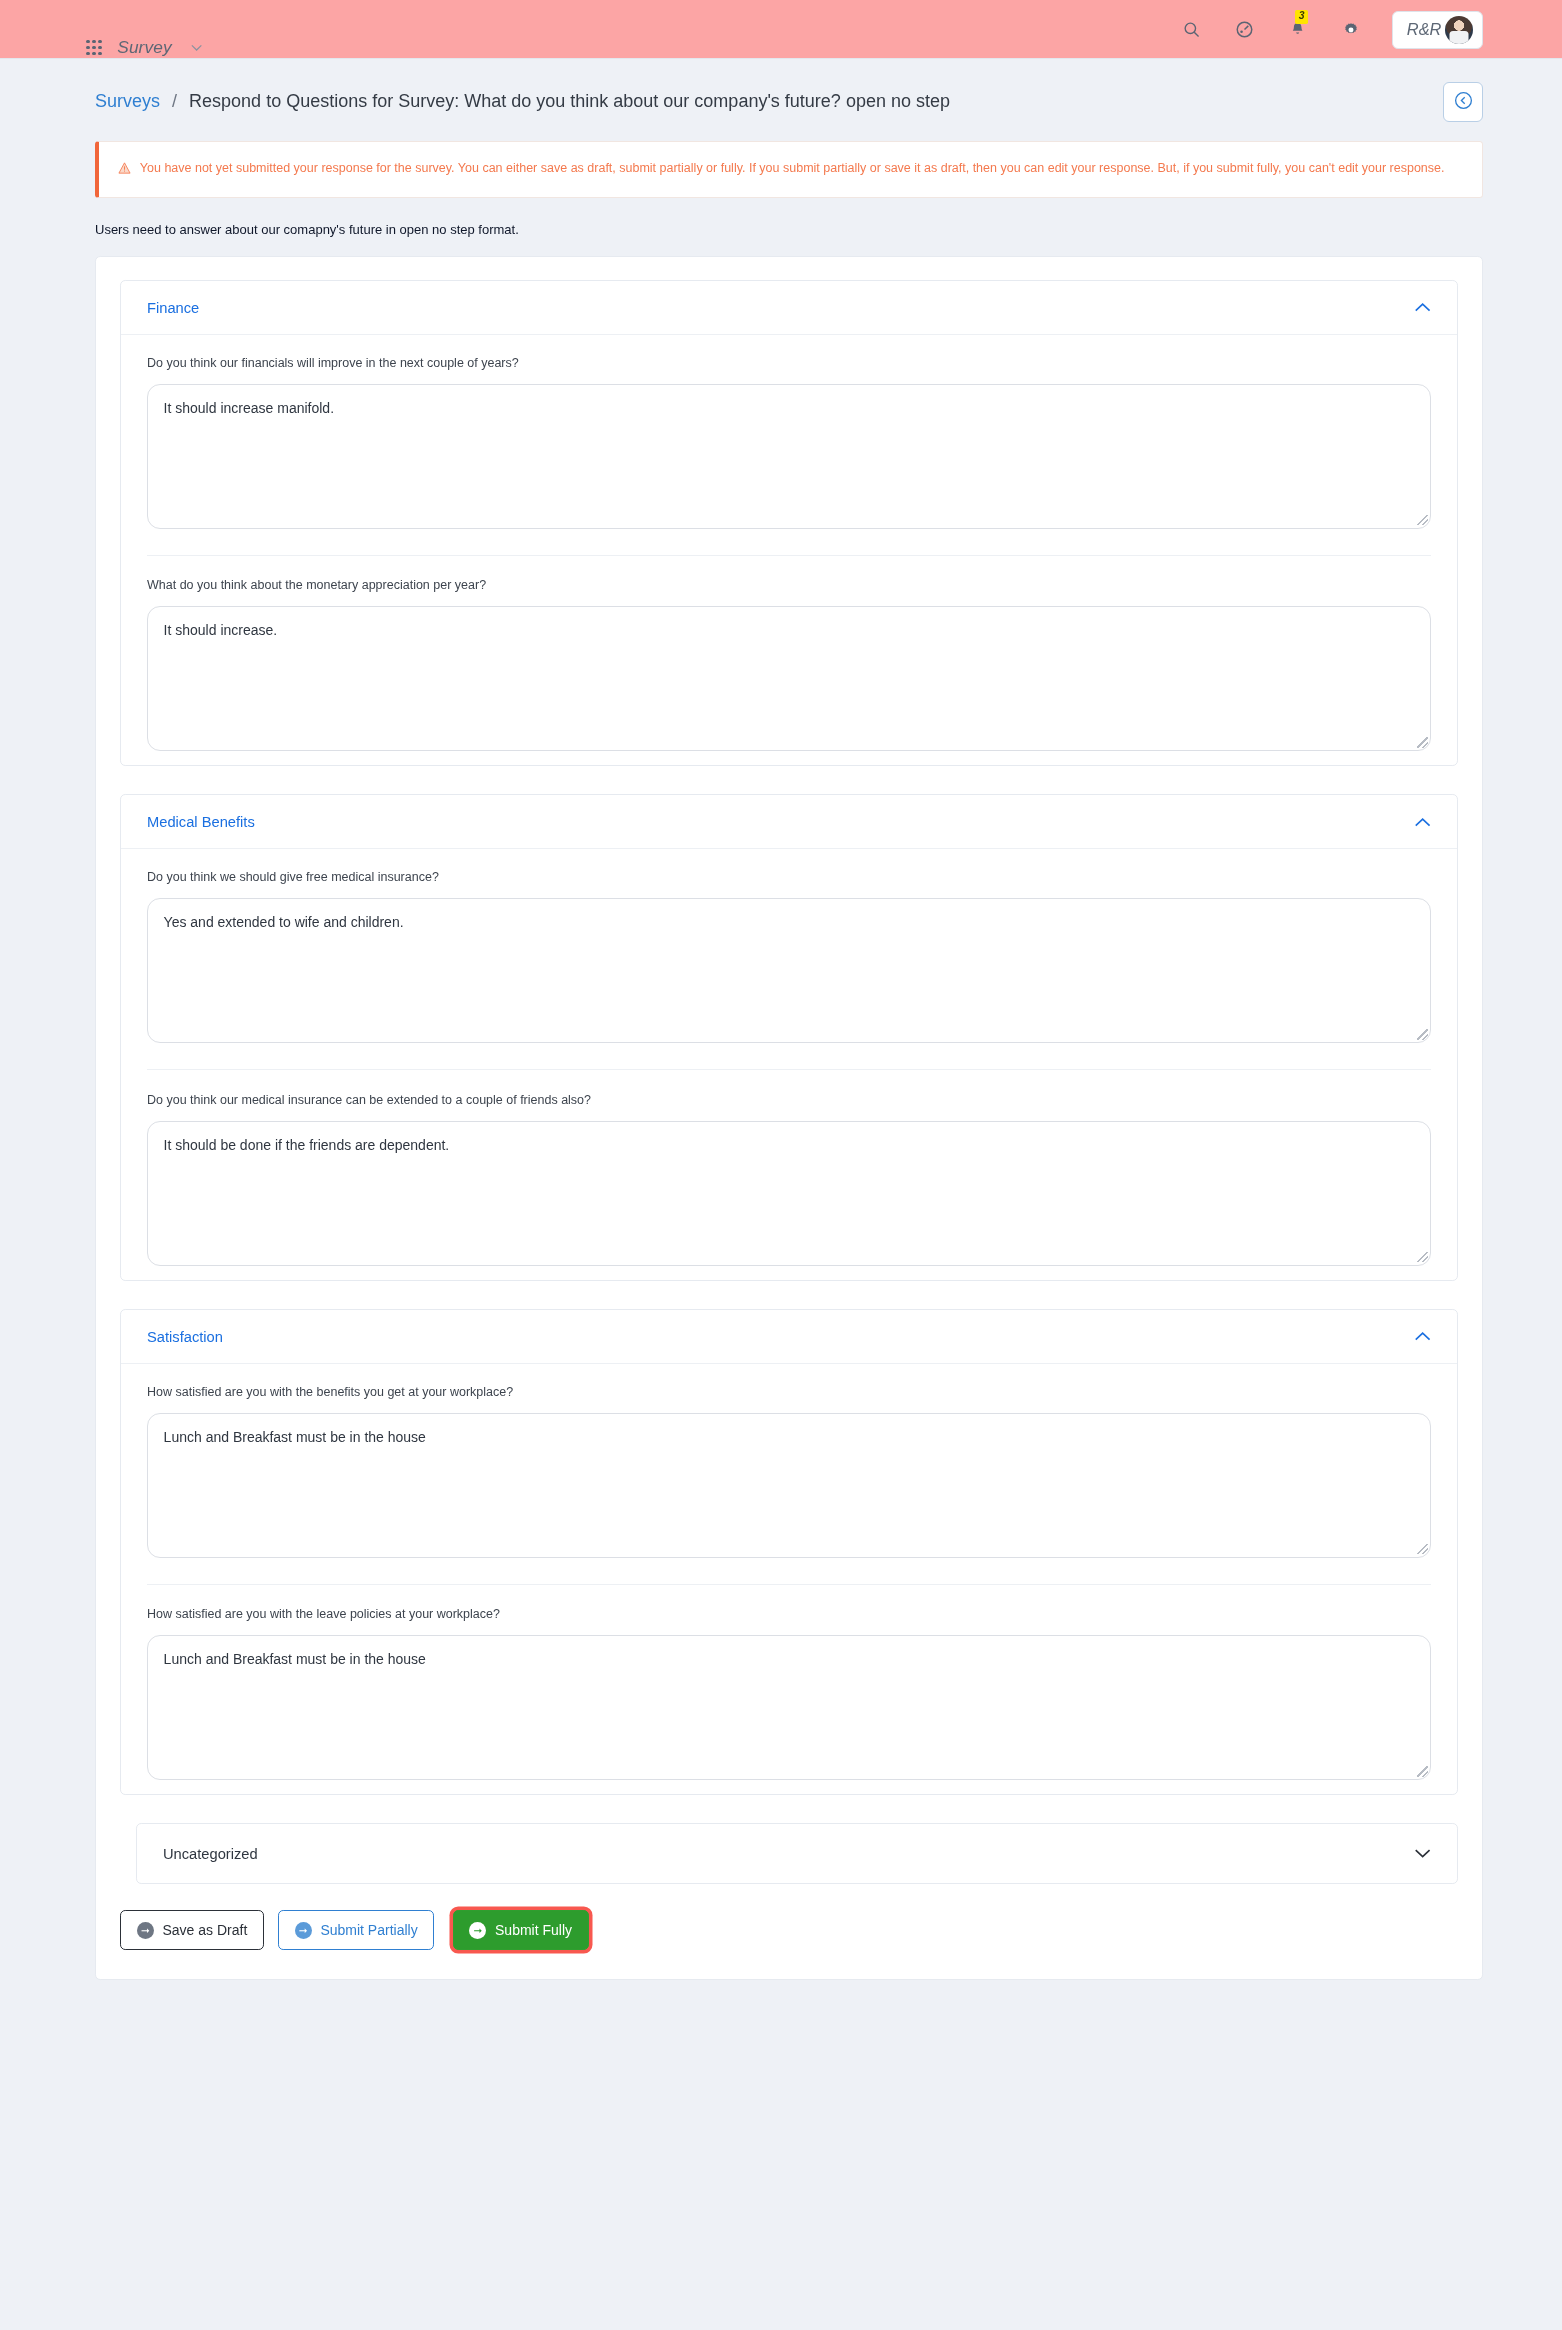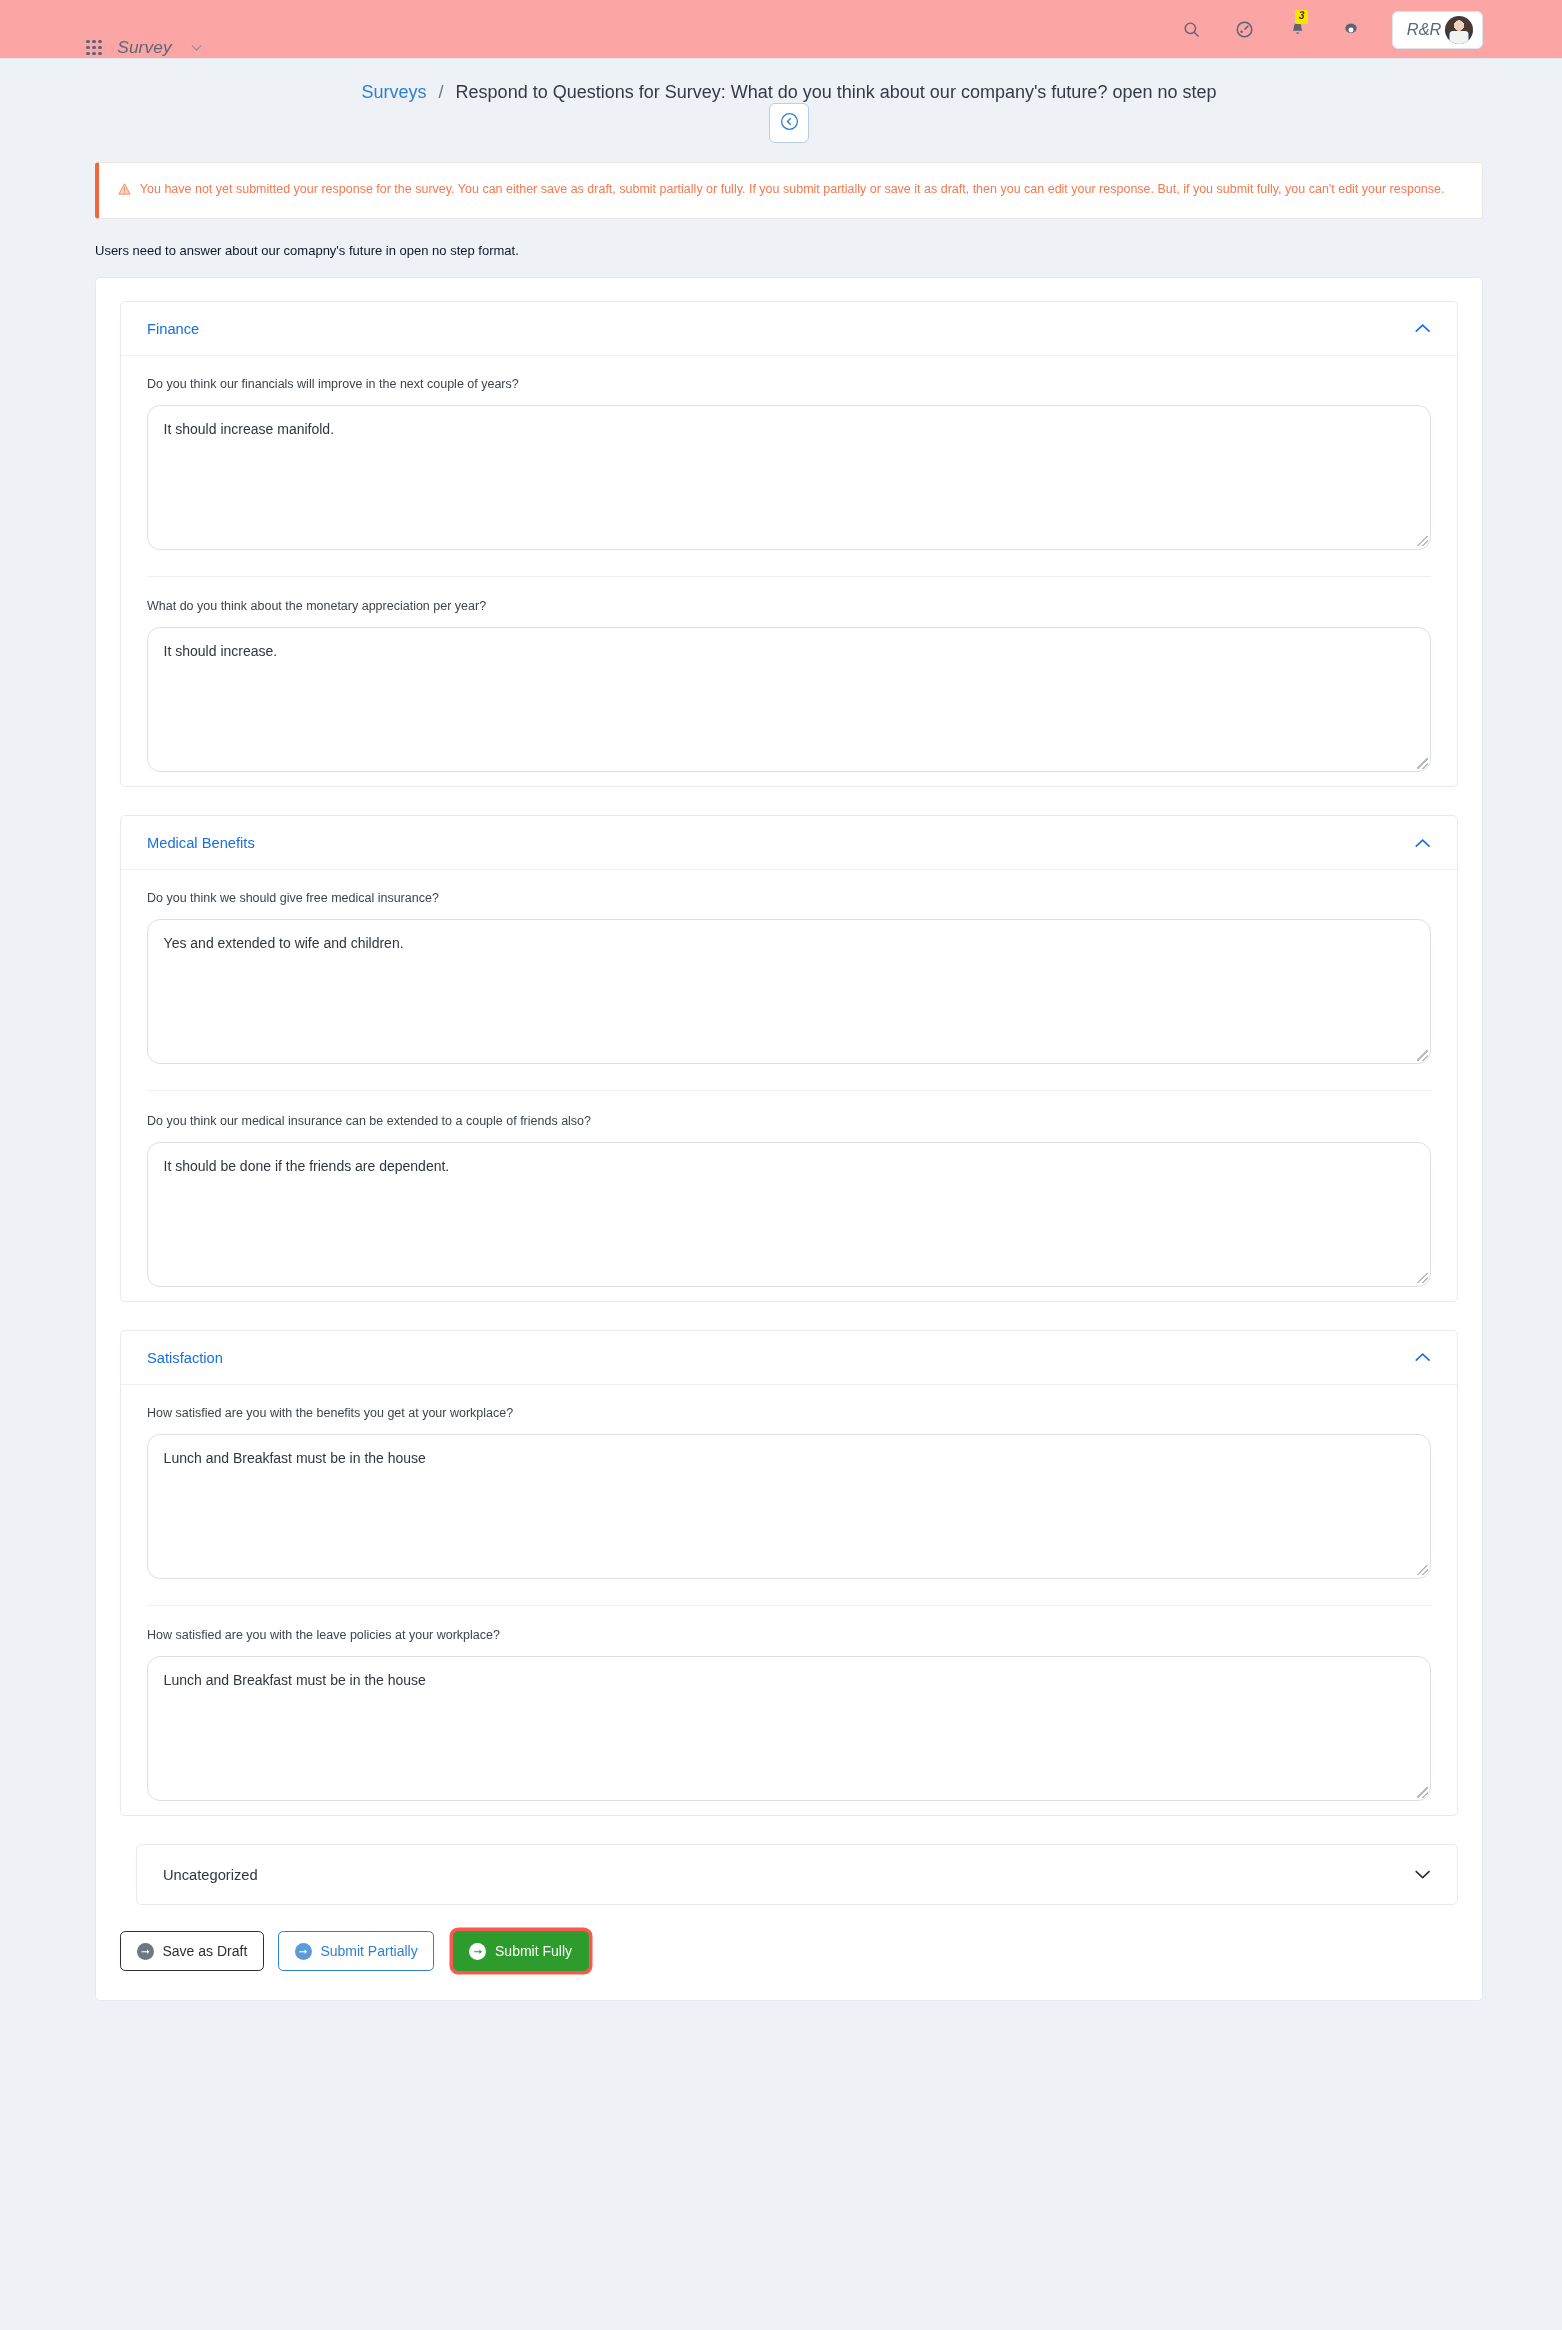--- a/index.html
+++ b/index.html
@@ -51,21 +51,20 @@
   .avatar::after{
     content:""; position:absolute; left:50%; top:56%;
     transform:translateX(-50%); width:19px;height:14px;
     background:#f1f2f4; border-radius:3.5px 3.5px 0 0;
   }
 
   
   .crumb-row{
     display:flex; align-items:center; justify-content:space-between;
     padding:22.5px 80px 5.2px 95px;
-    flex-direction:column;
   }
   .crumb{ font-size:18px; color:#343b45; white-space:nowrap; }
   .crumb a{ color:#2f7fd1; text-decoration:none; }
   .crumb .sep{ color:#6e7683; margin:0 7px; }
   .backbtn{
     width:40px;height:40px;border:0.9px solid #b9cfe6; border-radius:6px;
     background:#fff; display:flex;align-items:center;justify-content:center;
     color:#2f7fd1;
   }
 

